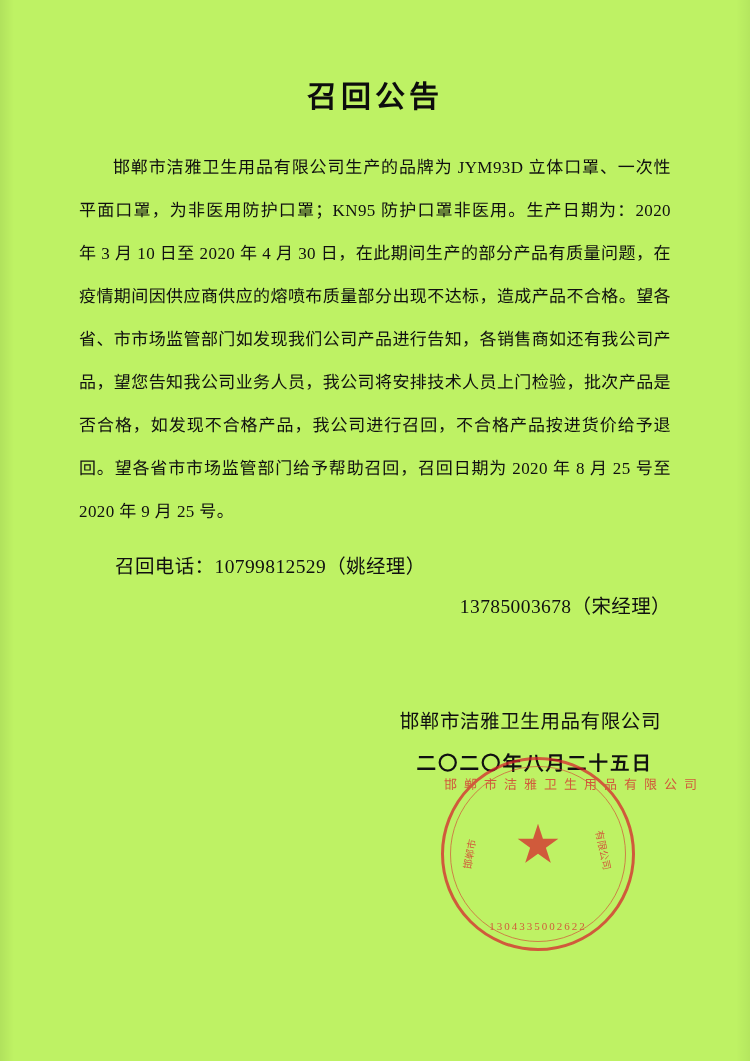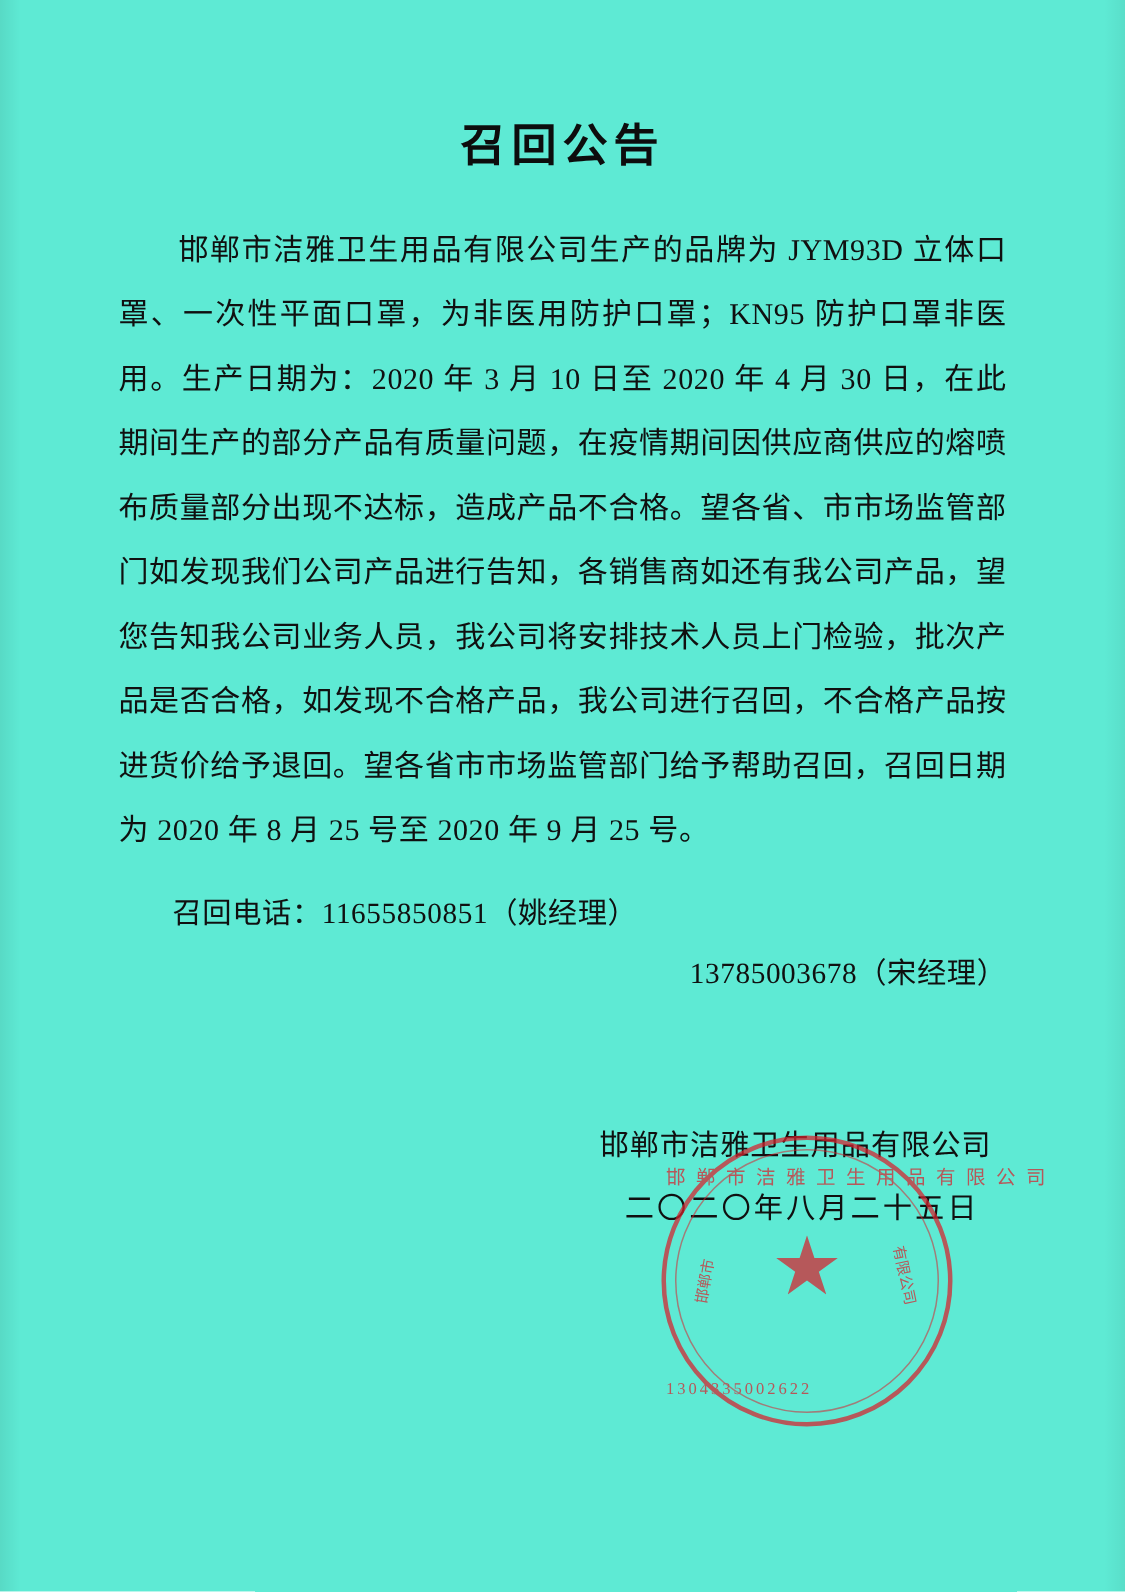--- a/index.html
+++ b/index.html
@@ -12,21 +12,21 @@
     height: 1061px;
     position: relative;
     font-family: "Liberation Serif", "DejaVu Serif", serif;
     color: #111111;
     overflow: hidden;
   }
 
   .page {
     position: absolute;
     inset: 0;
-    background: #5eead4;
+    background: #bef264;
     padding: 0;
   }
 
   
   .page::before {
     content: "";
     position: absolute;
     left: 0; top: 0; bottom: 0;
     width: 14px;
     background: linear-gradient(to right, rgba(0,0,0,0.07), rgba(0,0,0,0));
@@ -51,21 +51,21 @@
     color: #0d0d0d;
   }
 
   .body-block {
     margin: 0 auto;
     width: 592px;
     padding-top: 30px;
   }
 
   .para {
-    font-size: 20px;
+    font-size: 17px;
     line-height: 43px;
     text-align: justify;
     text-justify: inter-ideograph;
     text-indent: 2em;
     margin: 0 0 4px 0;
     color: #101010;
     letter-spacing: 0.4px;
   }
 
   .phone-list {
@@ -104,20 +104,21 @@
   }
   .sig-line {
     font-size: 19.5px;
     line-height: 42px;
     color: #101010;
     letter-spacing: 0.6px;
   }
   .sig-line.date {
     padding-right: 8px;
     letter-spacing: 2px;
+    font-weight: bold;
   }
 
   
   .seal {
     position: absolute;
     left: 441px;
     top: 757px;
     width: 188px;
     height: 188px;
     border-radius: 50%;
@@ -150,21 +151,21 @@
     font-size: 13px;
     letter-spacing: 7px;
     color: #d8212c;
     white-space: nowrap;
   }
   .seal .seal-bottom-text {
     position: absolute;
     left: 0;
     right: 0;
     bottom: 16px;
-    text-align: left;
+    text-align: center;
     font-size: 11px;
     letter-spacing: 2px;
     color: #d8212c;
     white-space: nowrap;
   }
   .seal .seal-side-left {
     position: absolute;
     left: 10px;
     top: 50%;
     transform: translateY(-50%) rotate(-80deg);
@@ -188,21 +189,21 @@
 <div class="page">
 
   <h1 class="doc-title">召回公告</h1>
 
   <div class="body-block">
 
     <p class="para">邯郸市洁雅卫生用品有限公司生产的品牌为 JYM93D 立体口罩、一次性平面口罩，为非医用防护口罩；KN95 防护口罩非医用。生产日期为：2020 年 3 月 10 日至 2020 年 4 月 30 日，在此期间生产的部分产品有质量问题，在疫情期间因供应商供应的熔喷布质量部分出现不达标，造成产品不合格。望各省、市市场监管部门如发现我们公司产品进行告知，各销售商如还有我公司产品，望您告知我公司业务人员，我公司将安排技术人员上门检验，批次产品是否合格，如发现不合格产品，我公司进行召回，不合格产品按进货价给予退回。望各省市市场监管部门给予帮助召回，召回日期为 2020 年 8 月 25 号至 2020 年 9 月 25 号。</p>
 
 
     <ul class="phone-list">
-      <li class="phone-item first">召回电话：11655850851（姚经理）</li>
+      <li class="phone-item first">召回电话：10799812529（姚经理）</li>
       <li class="phone-item rest">13785003678（宋经理）</li>
     </ul>
 
 
     <div class="signature-block">
       <div class="sig-line">邯郸市洁雅卫生用品有限公司</div>
       <div class="sig-line date">二〇二〇年八月二十五日</div>
     </div>
 
   </div>

